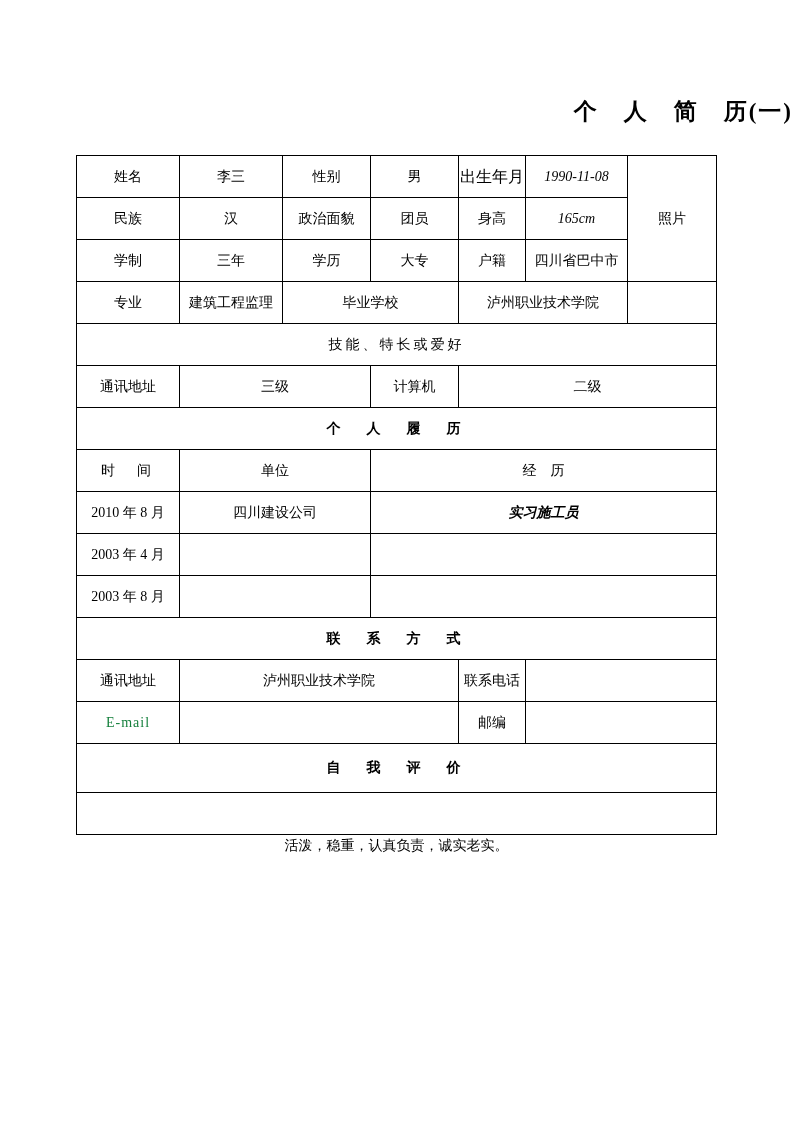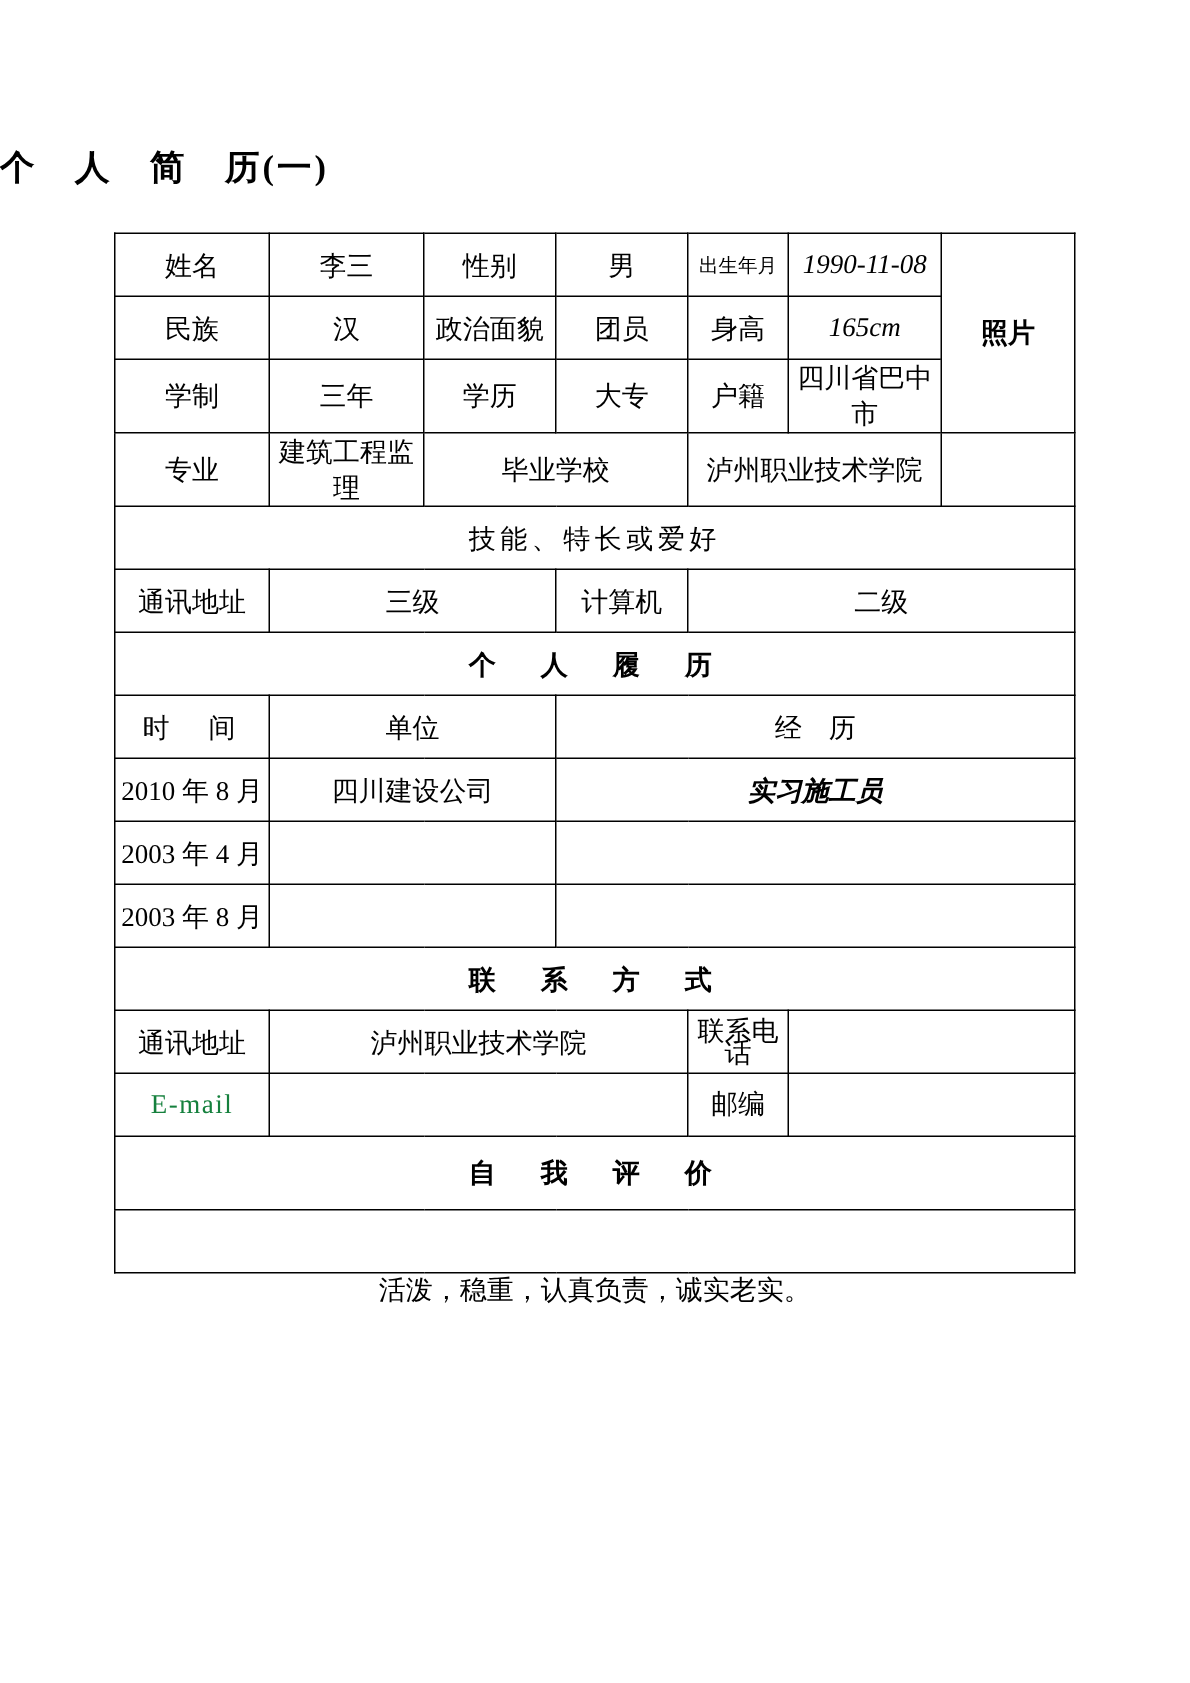--- a/index.html
+++ b/index.html
@@ -19,38 +19,38 @@
     position: absolute;
     left: 0; top: 0;
     width: 793px;
     height: 1122px;
   }
   .title {
     position: absolute;
     left: 0;
     top: 96px;
     width: 793px;
-    text-align: left;
+    text-align: right;
     font-size: 23px;
     font-weight: bold;
     letter-spacing: 2px;
     font-family: "Liberation Serif", "DejaVu Serif", serif;
   }
 
   table.resume {
     position: absolute;
     left: 76px;
     top: 155px;
     width: 640px;
     border-collapse: collapse;
     table-layout: fixed;
   }
   table.resume td {
     border: 1px solid #000000;
-    font-size: 18px;
+    font-size: 14px;
     text-align: center;
     vertical-align: middle;
     padding: 0;
     height: 41px;
     font-family: "Liberation Serif", "DejaVu Serif", serif;
   }
   .sectionhdr {
     font-weight: normal;
     font-size: 14px;
     letter-spacing: 3px;
@@ -59,21 +59,20 @@
   .section-spaced {
     font-weight: bold;
     font-size: 14px;
     letter-spacing: 6px;
   }
   .label-sp {
     letter-spacing: 4px;
   }
   .photo-cell {
     font-size: 13px;
-    font-weight: bold;
   }
   .tall {
     height: 60px;
   }
   .bigtext {
     font-size: 19px;
     font-weight: bold;
     font-family: "Liberation Sans", "DejaVu Sans", sans-serif;
     font-style: italic;
   }
@@ -128,21 +127,21 @@
       <col style="width:102px">
       <col style="width:89px">
     </colgroup>
     <tbody>
 
       <tr>
         <td>姓名</td>
         <td>李三</td>
         <td>性别</td>
         <td>男</td>
-        <td style="font-size:13px;line-height:15px;">出生年月</td>
+        <td style="font-size:16px;line-height:15px;">出生年月</td>
         <td class="num">1990-11-08</td>
         <td class="photo-cell" rowspan="3">照片</td>
       </tr>
 
       <tr>
         <td>民族</td>
         <td>汉</td>
         <td>政治面貌</td>
         <td>团员</td>
         <td>身高</td>

